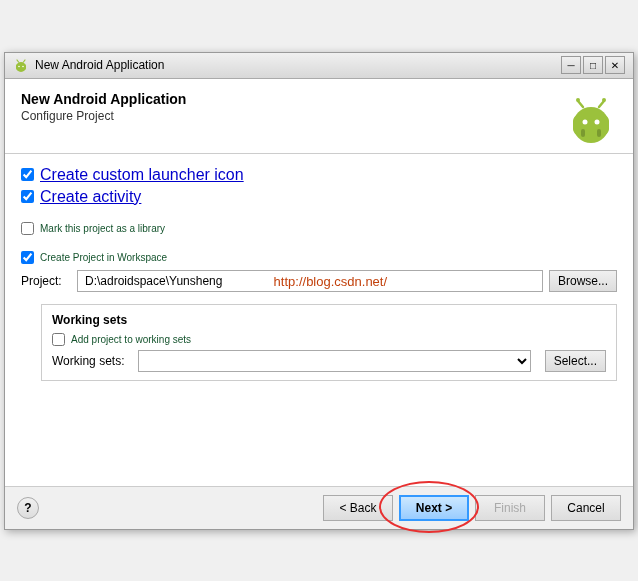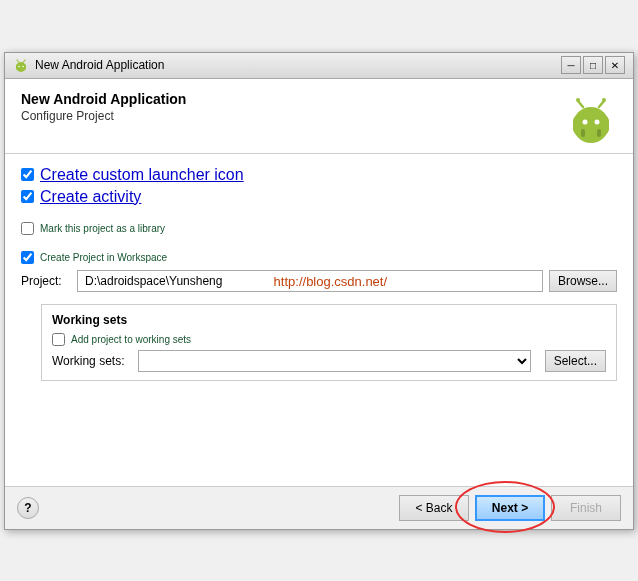--- a/index.html
+++ b/index.html
@@ -344,16 +344,17 @@
     <div class="footer-left">
       <button class="help-btn">?</button>
     </div>
     <div class="footer-right">
       <button class="footer-btn">&lt; Back</button>
       <div class="next-btn-wrapper">
         <div class="circle-highlight"></div>
         <button class="footer-btn next-btn">Next &gt;</button>
       </div>
       <button class="footer-btn" disabled="">Finish</button>
+      <button class="footer-btn">Cancel</button>
     </div>
   </div>
 
 </div>
 
 </body></html>

